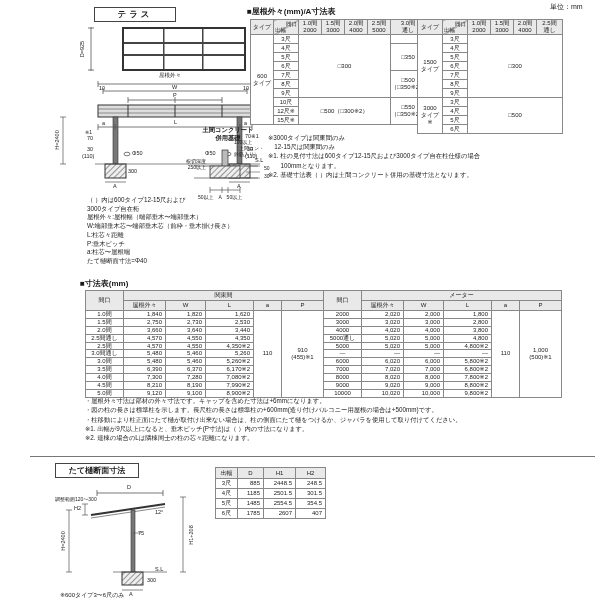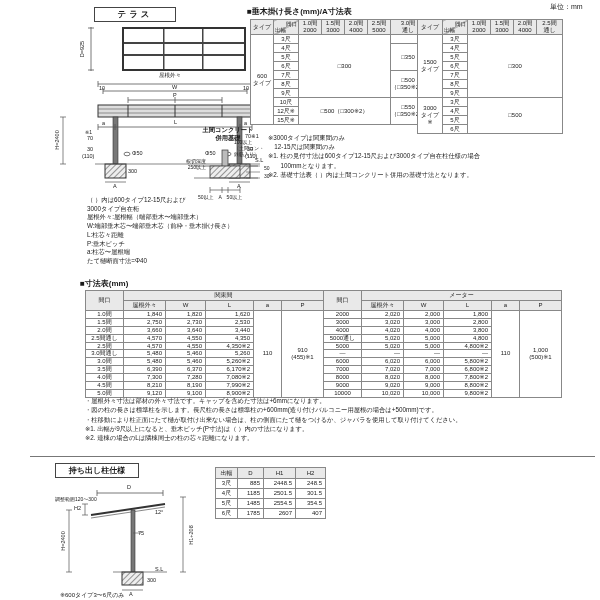--- a/index.html
+++ b/index.html
@@ -137,21 +137,21 @@
     <div>3000タイプ自在桁</div>
     <div>屋根外々:屋根幅（端部垂木〜端部垂木）</div>
     <div>W:端部垂木芯〜端部垂木芯（前枠・垂木掛け長さ）</div>
     <div>L:柱芯々距離</div>
     <div>P:垂木ピッチ</div>
     <div>a:柱芯〜屋根端</div>
     <div>たて樋断面寸法=Φ40</div>
   </div>
 
 <span class="lbl" style="left:550px;top:2px;font-size:7px">単位：mm</span>
-<div class="sec-title" style="left:247px;top:6px">■垂木掛け長さ(mm)/A寸法表</div>
+<div class="sec-title" style="left:247px;top:6px">■屋根外々(mm)/A寸法表</div>
 
 <table id="table-a">
   <colgroup>
       <col style="width:23px">
       <col style="width:25px">
       <col style="width:23px">
       <col style="width:23px">
       <col style="width:23px">
       <col style="width:23px">
       <col style="width:26px">
@@ -480,21 +480,21 @@
 <div id="dim-notes">
     <div>・屋根外々寸法は部材の外々寸法です。キャップを含めた寸法は+6mmになります。</div>
     <div>・図の柱の長さは標準柱を示します。長尺柱の長さは標準柱の+600mm(造り付けバルコニー用屋根の場合は+500mm)です。</div>
     <div>・柱移動により柱正面にたて樋が取付け出来ない場合は、柱の側面にたて樋をつけるか、ジャバラを使用して取り付けてください。</div>
     <div>※1. 出幅が9尺以上になると、垂木ピッチ(P寸法)は（ ）内の寸法になります。</div>
     <div>※2. 連棟の場合のLは隣棟同士の柱の芯々距離になります。</div>
   </div>
 
 <div id="divider"></div>
 
-<div class="boxed" style="left:55px;top:463px;width:84px;height:15px;line-height:13px;font-size:8px">持ち出し柱仕様</div>
+<div class="boxed" style="left:55px;top:463px;width:84px;height:15px;line-height:13px;font-size:8px">たて樋断面寸法</div>
 
 <div class="abs" id="cant" style="left:55px;top:483px;width:150px;height:115px">
   <svg style="left:0;top:0;width:150px;height:115px">
 
     <line x1="42" y1="10" x2="108" y2="10" stroke="#555" stroke-width="0.8"></line>
     <line x1="42" y1="7" x2="42" y2="13" stroke="#555" stroke-width="0.8"></line>
     <line x1="108" y1="7" x2="108" y2="13" stroke="#555" stroke-width="0.8"></line>
 
     <line x1="36" y1="32" x2="110" y2="21" stroke="#333" stroke-width="2"></line>
     <line x1="36" y1="35" x2="110" y2="24" stroke="#555" stroke-width="0.7"></line>

